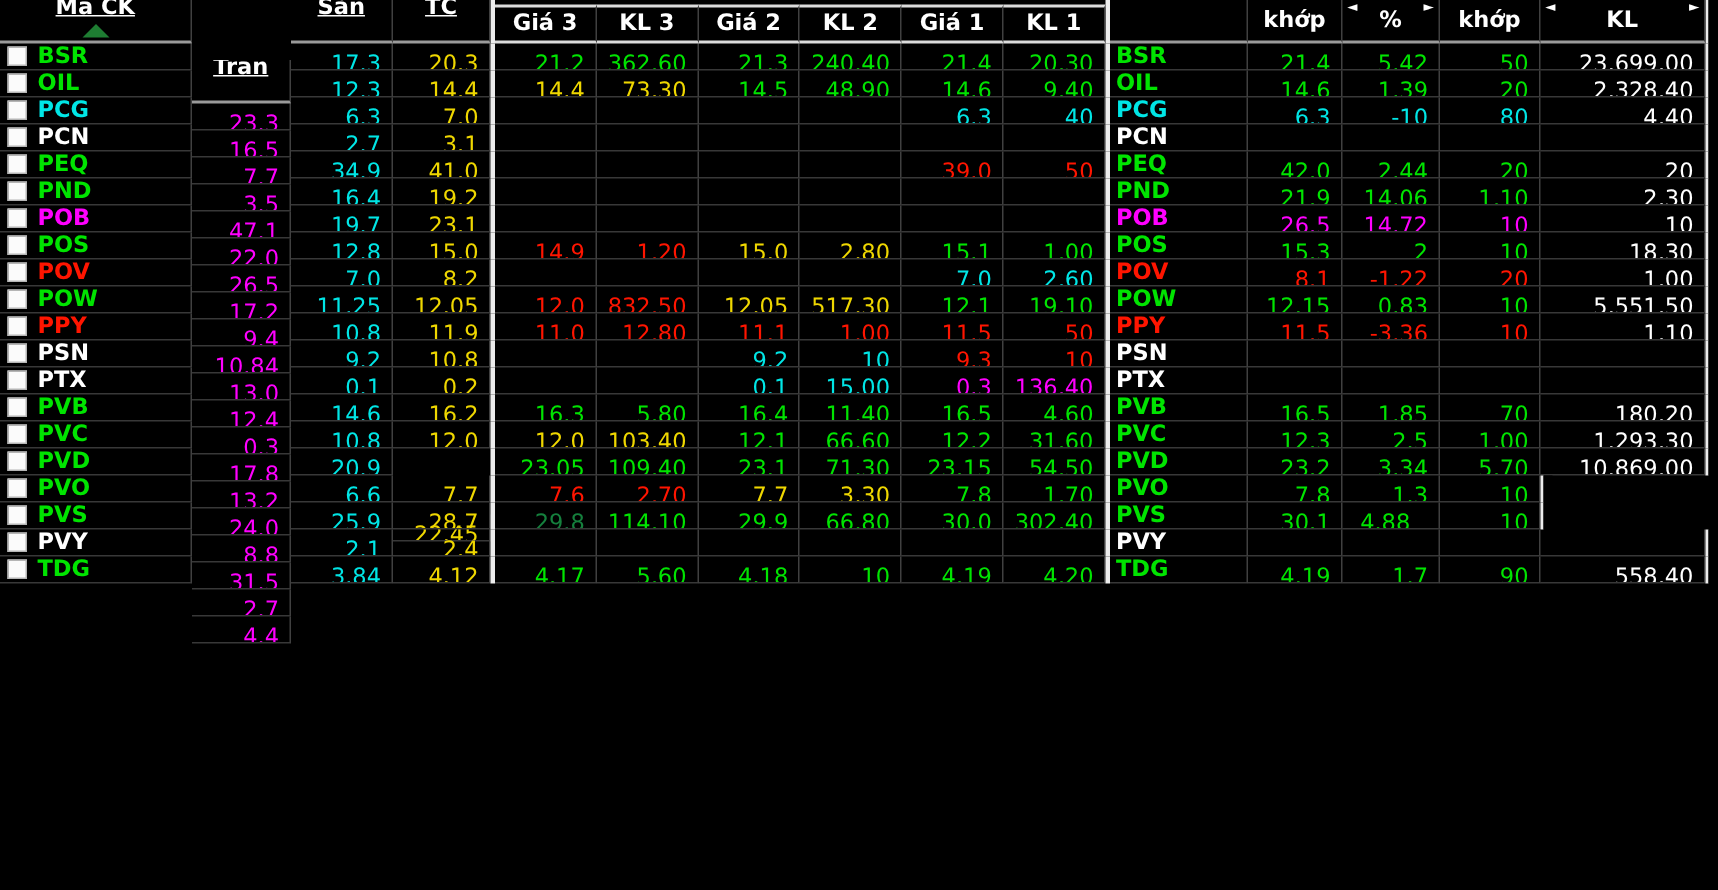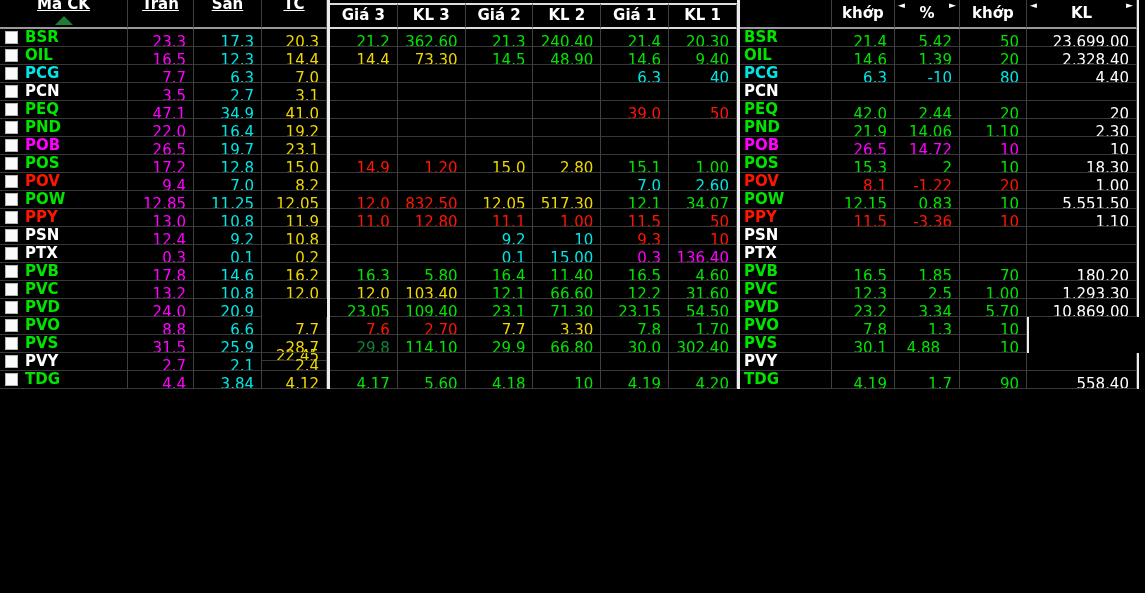--- a/index.html
+++ b/index.html
@@ -15,21 +15,21 @@
   .cell {
     height:100%; border-right:1px solid #404040; border-bottom:1px solid #383838;
     overflow:hidden; white-space:nowrap; line-height:27px;
   }
   .hdr .cell { border-bottom:2px solid #9a9a9a; line-height:26px; font-weight:bold; text-align:center; position:relative; }
   .num { text-align:right; padding-right:7px; }
   .left { display:flex; align-items:center; }
   .sep { width:3px; background:#ececec; height:100%; flex:none; }
   .sep2 { width:2px; }
   .endpad { width:6px; background:#000; height:100%; flex:none; }
-  .c-ma{width:128px;} .c-tran{width:66px;} .c-san{width:68px;} .c-tc{width:65px;}
+  .c-ma{width:128px;} .c-tran{width:66px;margin-top:40px;} .c-san{width:68px;} .c-tc{width:65px;}
   .c-b{width:67.83px;}
   .c-t2{width:92px; padding-left:4px;} .c-kg{width:63px;} .c-pct{width:65px;} .c-kk{width:67px;} .c-kl{width:110px;}
   .tick { font-weight:bold; }
   .cb {
     width:13px; height:13px; background:#fbfbfb; border:1px solid #b5b5b5;
     display:inline-block; margin:0 7px 0 5px; flex:none;
   }
   
   .clipwrap { position:absolute; left:0; right:0; top:-9px; text-align:center; text-decoration:underline; }
   
@@ -318,30 +318,30 @@
     <div class="cell c-kk num match" style="color: rgb(255, 21, 0);">20</div>
     <div class="cell c-kl num" style="color: rgb(255, 255, 255);">1,00</div>
     <div class="sep sep2"></div>
     <div class="endpad"></div>
   </div>
       <div class="row">
     <div class="cell c-ma left">
       <span class="cb"></span>
       <span class="tick" style="color: rgb(0, 228, 0);">POW</span>
     </div>
-    <div class="cell c-tran num" style="color: rgb(255, 0, 255);">12.85</div>
+    <div class="cell c-tran num" style="color: rgb(255, 0, 255);">10.84</div>
     <div class="cell c-san num" style="color: rgb(0, 230, 230);">11.25</div>
     <div class="cell c-tc num" style="color: rgb(239, 215, 0);">12.05</div>
     <div class="sep"></div>
     <div class="cell c-b num book" style="color: rgb(255, 21, 0);">12.0</div>
     <div class="cell c-b num book" style="color: rgb(255, 21, 0);">832,50</div>
     <div class="cell c-b num book" style="color: rgb(239, 215, 0);">12.05</div>
     <div class="cell c-b num book" style="color: rgb(239, 215, 0);">517,30</div>
     <div class="cell c-b num book" style="color: rgb(0, 228, 0);">12.1</div>
-    <div class="cell c-b num book" style="color: rgb(0, 228, 0);">34,07</div>
+    <div class="cell c-b num book" style="color: rgb(0, 228, 0);">19,10</div>
     <div class="sep"></div>
     <div class="cell c-t2 left">
       <span class="tick" style="color: rgb(0, 228, 0);">POW</span>
     </div>
     <div class="cell c-kg num match" style="color: rgb(0, 228, 0);">12.15</div>
     <div class="cell c-pct num match" style="color: rgb(0, 228, 0);">0.83</div>
     <div class="cell c-kk num match" style="color: rgb(0, 228, 0);">10</div>
     <div class="cell c-kl num" style="color: rgb(255, 255, 255);">5,551,50</div>
     <div class="sep sep2"></div>
     <div class="endpad"></div>

